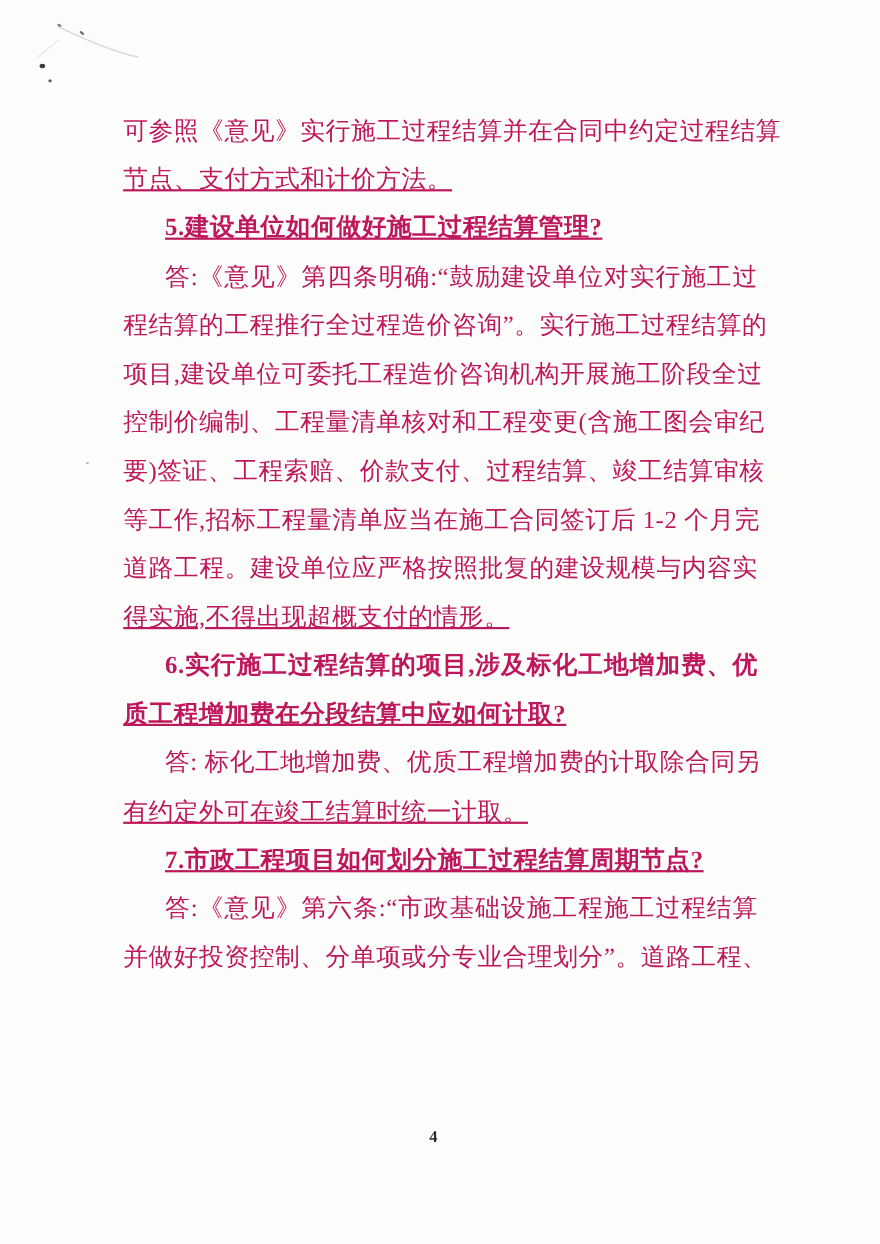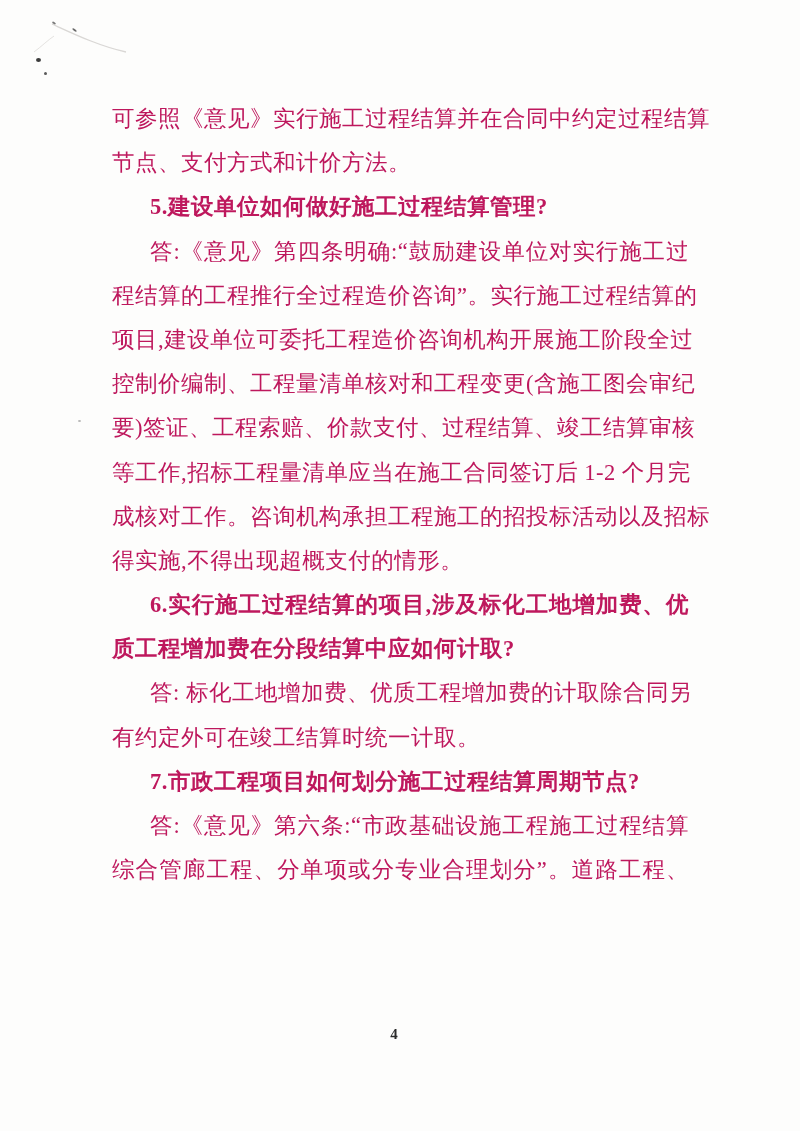--- a/index.html
+++ b/index.html
@@ -27,20 +27,21 @@
     text-align-last: justify;
     text-justify: distribute;
     text-justify: inter-character;
     letter-spacing: 0.5px;
     white-space: nowrap;
     overflow: visible;
   }
   .line.end {
     text-align: right;
     text-align-last: left;
+    text-decoration: underline;
   }
   .line.h {
     font-weight: 700;
   }
   .line.ind {
     padding-left: 38px;
   }
   .page-number {
     position: absolute;
     top: 1026px;
@@ -79,26 +80,26 @@
   <div class="text-block">
     <div class="line">可参照《意见》实行施工过程结算并在合同中约定过程结算</div>
     <div class="line end">节点、支付方式和计价方法。</div>
     <div class="line h ind end">5.建设单位如何做好施工过程结算管理?</div>
     <div class="line ind">答:《意见》第四条明确:“鼓励建设单位对实行施工过</div>
     <div class="line">程结算的工程推行全过程造价咨询”。实行施工过程结算的</div>
     <div class="line">项目,建设单位可委托工程造价咨询机构开展施工阶段全过</div>
     <div class="line">控制价编制、工程量清单核对和工程变更(含施工图会审纪</div>
     <div class="line">要)签证、工程索赔、价款支付、过程结算、竣工结算审核</div>
     <div class="line">等工作,招标工程量清单应当在施工合同签订后 1-2 个月完</div>
-    <div class="line">成核对工作。咨询机构承担工程施工的招投标活动以及招标</div>
+    <div class="line">道路工程。建设单位应严格按照批复的建设规模与内容实</div>
     <div class="line end">得实施,不得出现超概支付的情形。</div>
     <div class="line h ind">6.实行施工过程结算的项目,涉及标化工地增加费、优</div>
     <div class="line h end">质工程增加费在分段结算中应如何计取?</div>
     <div class="line ind">答: 标化工地增加费、优质工程增加费的计取除合同另</div>
     <div class="line end">有约定外可在竣工结算时统一计取。</div>
     <div class="line h ind end">7.市政工程项目如何划分施工过程结算周期节点?</div>
     <div class="line ind">答:《意见》第六条:“市政基础设施工程施工过程结算</div>
-    <div class="line">综合管廊工程、分单项或分专业合理划分”。道路工程、</div>
+    <div class="line">并做好投资控制、分单项或分专业合理划分”。道路工程、</div>
   </div>
 
   <div class="page-number">4</div>
 
 </div>
 
 </body></html>

